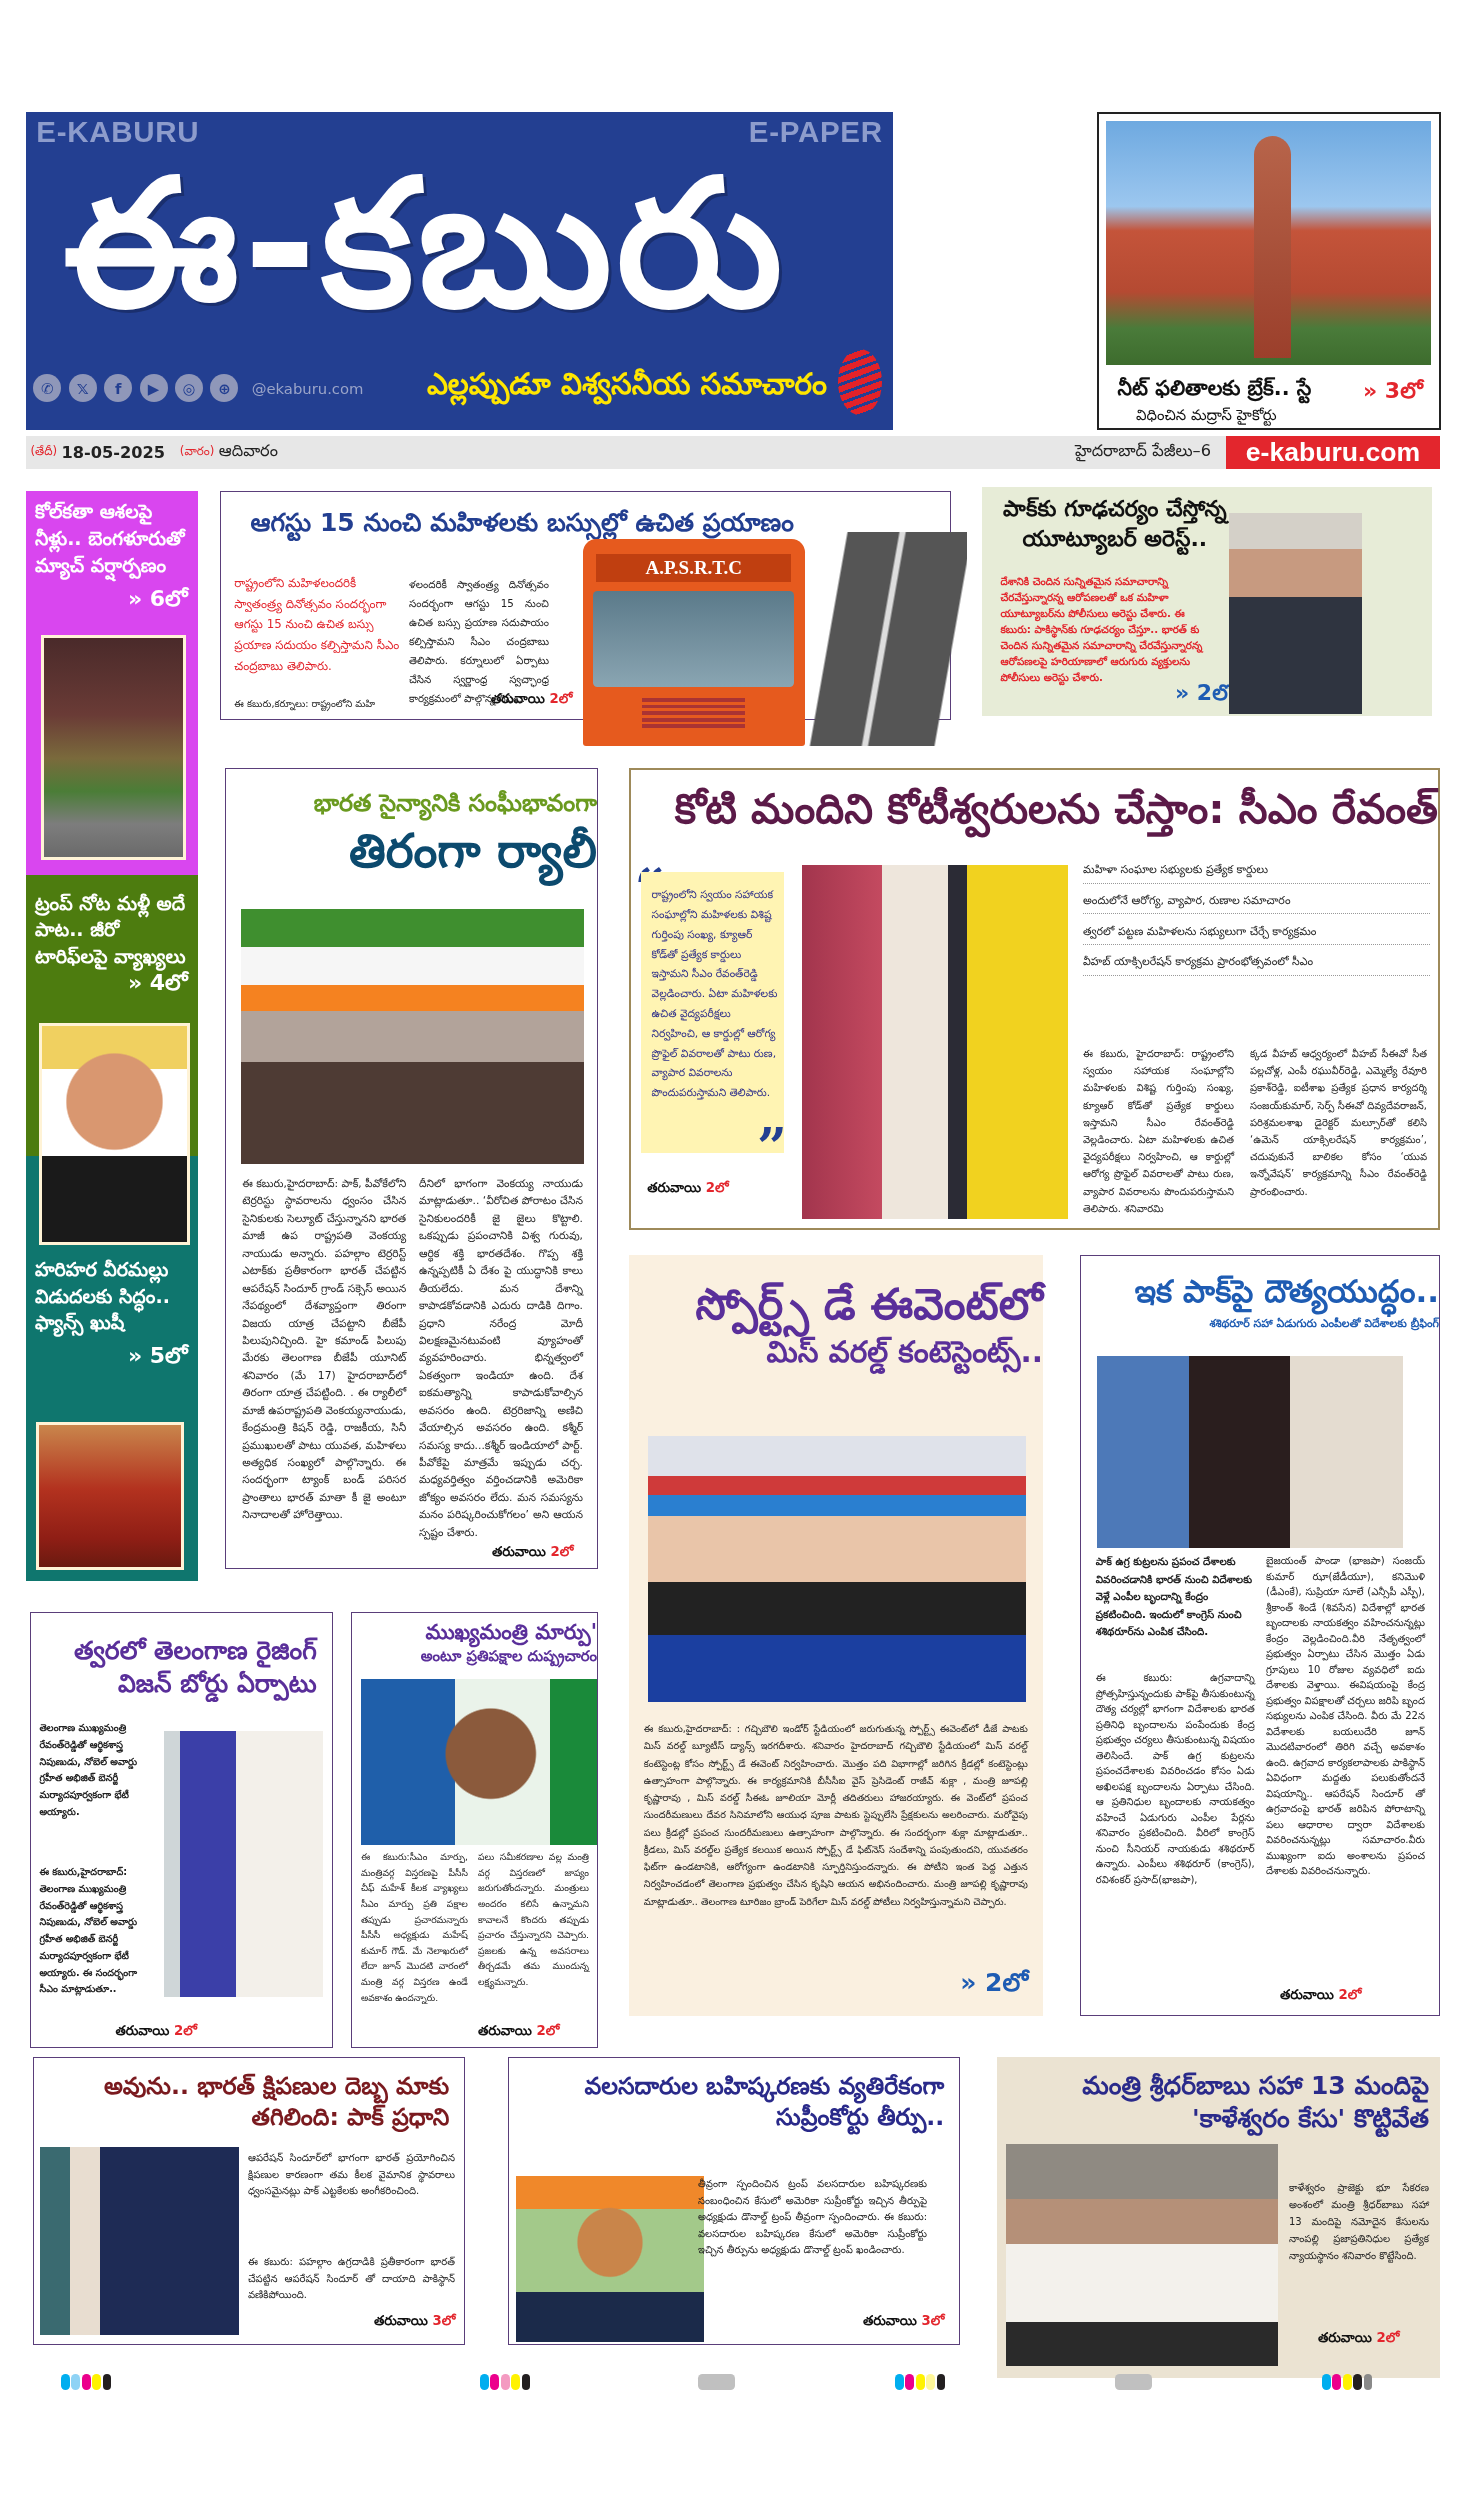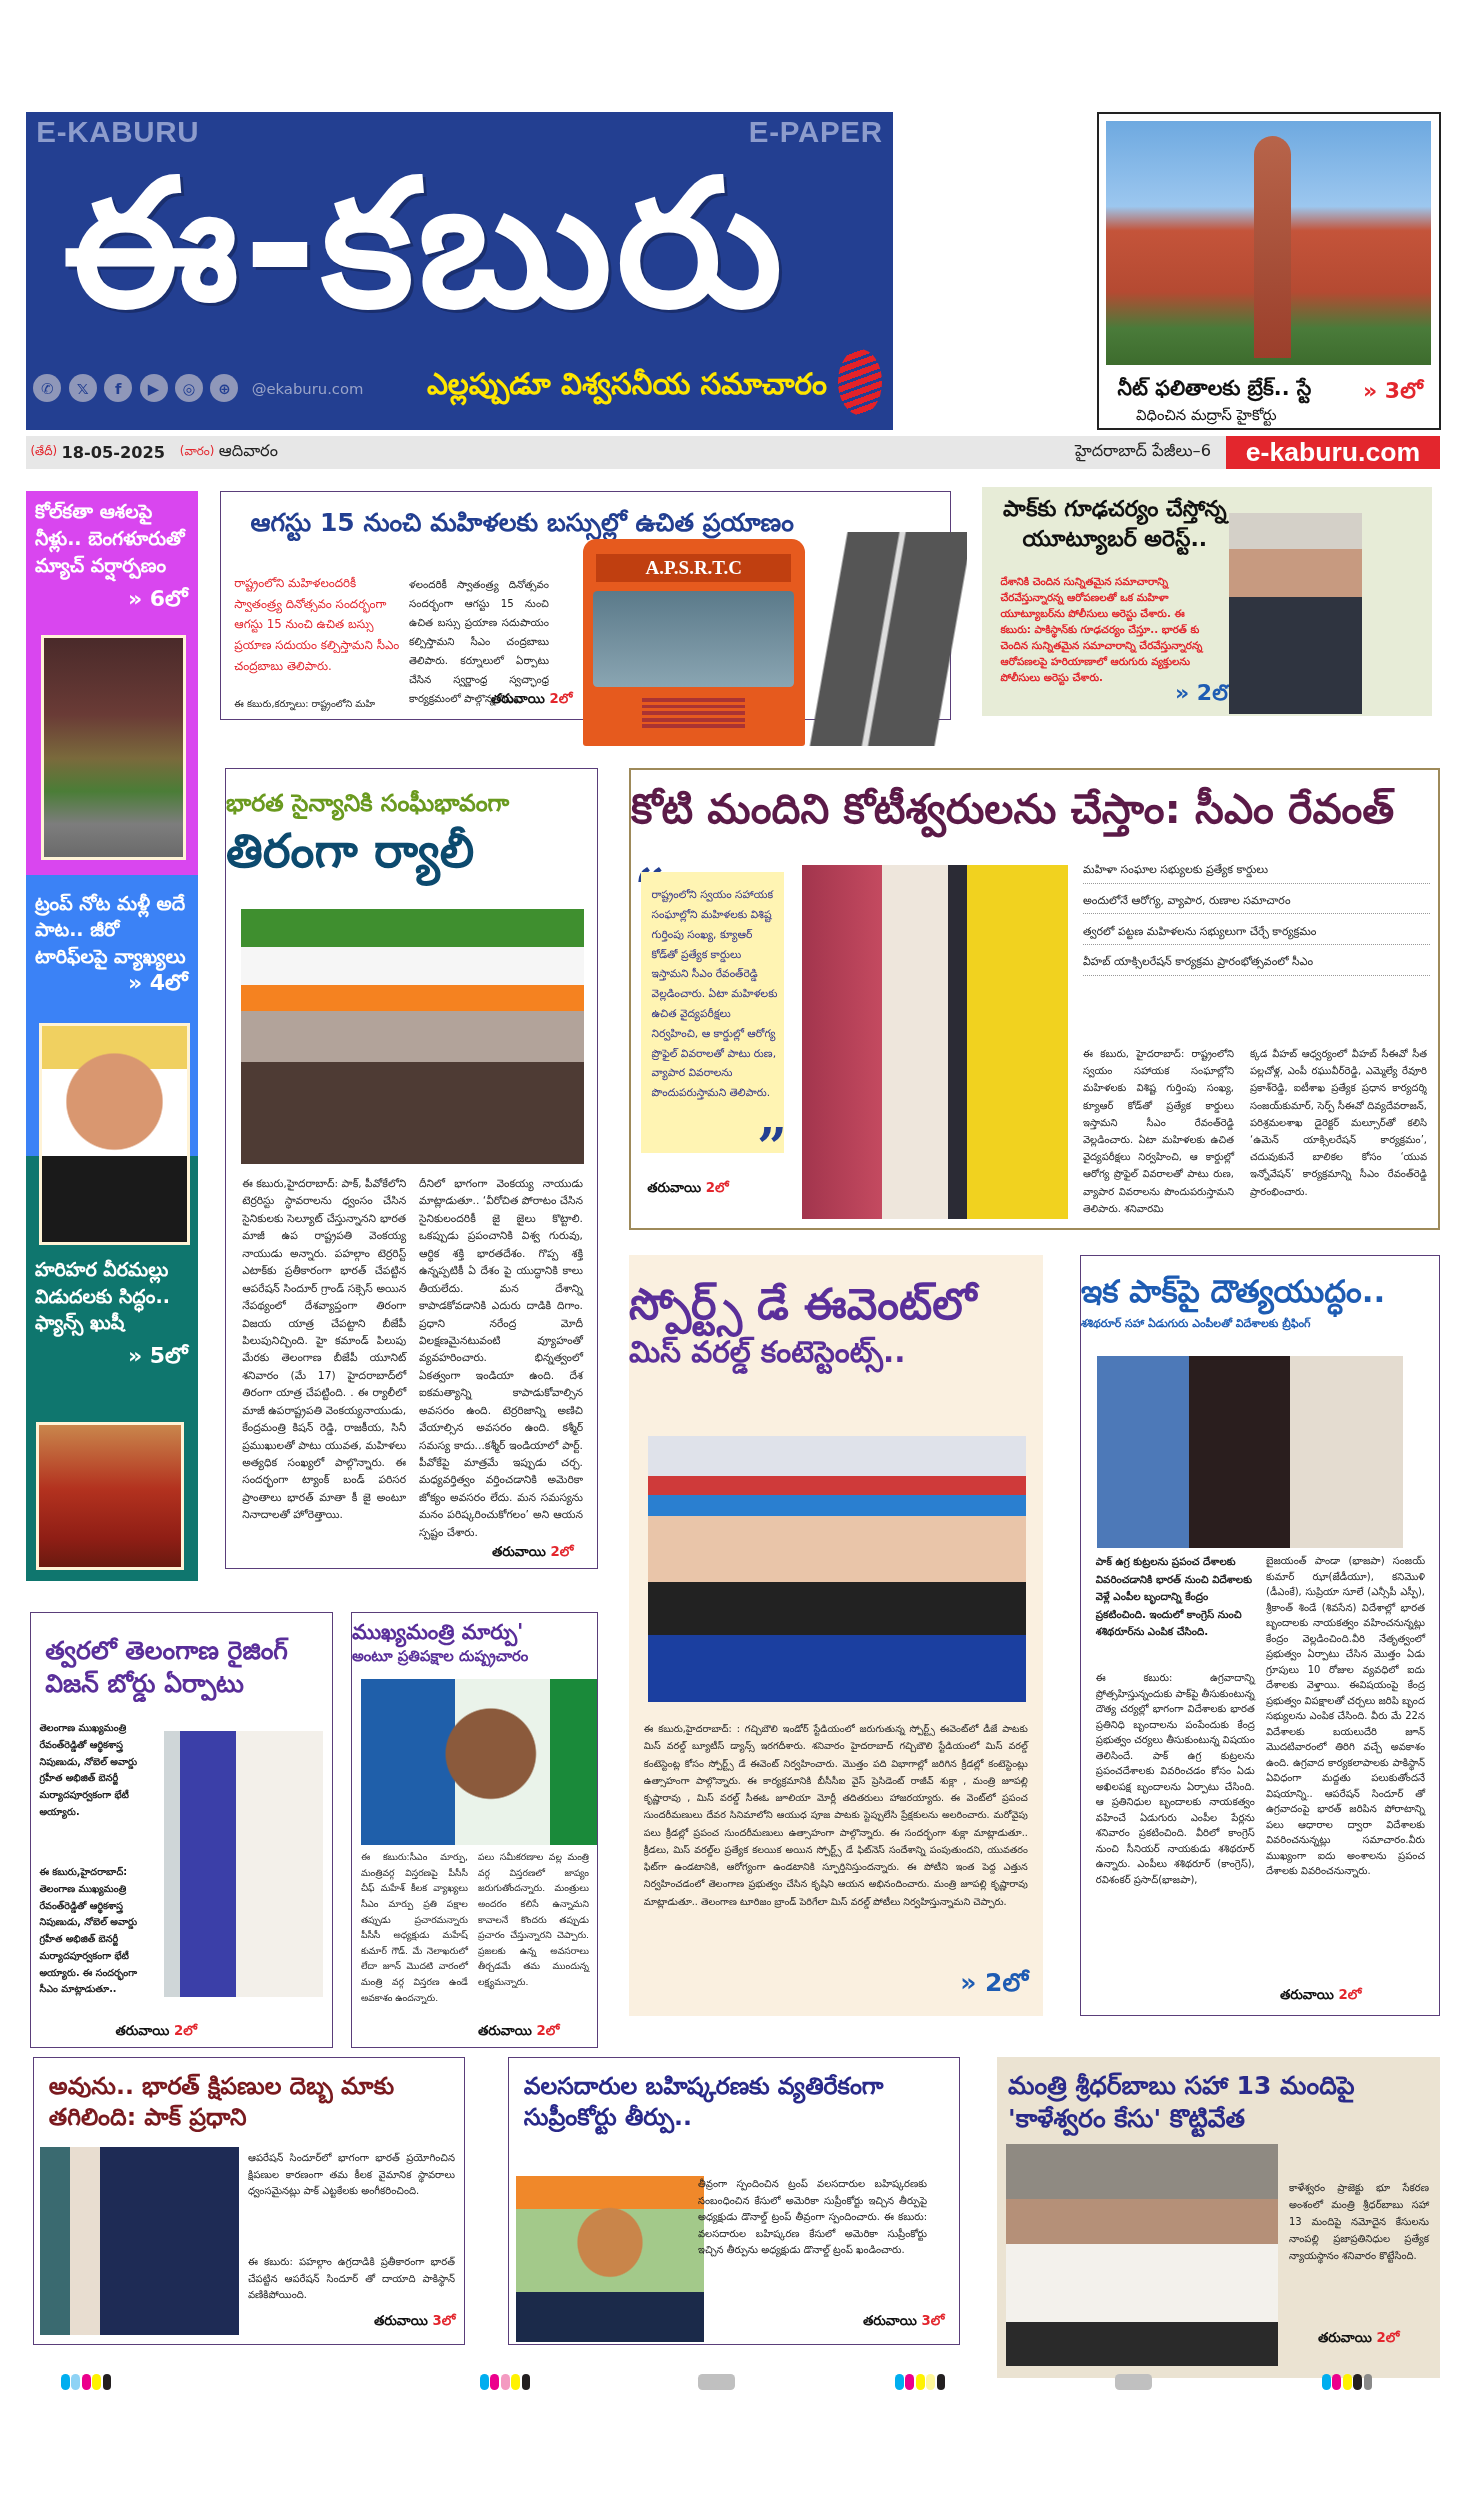--- a/index.html
+++ b/index.html
@@ -26,21 +26,21 @@
 #dateline .red{color:#e3262d;font-size:11.8px;margin:0 4.4px}
 #dateline .site{position:absolute;right:0;top:0;height:32.5px;width:214px;background:#e3262d;color:#fff;font-family:"Liberation Sans",sans-serif;font-weight:bold;font-size:26.6px;display:flex;align-items:center;justify-content:center}
 
 #strip{left:26px;top:491px;width:172px;height:1089px}
 .seg{position:absolute;left:0;width:172px;color:#fff;font-weight:bold}
 .seg .t{font-size:19px;line-height:1.4;padding:7.4px 8.9px}
 .seg .pg{text-align:right;padding-right:10.3px;font-size:22px}
 .imgbox{position:absolute;border:3.7px solid #fff3d6}
 
 .box{position:absolute;border:1.5px solid #5a3e7a}
-.head{font-weight:bold;text-align:left;line-height:1.3}
+.head{font-weight:bold;text-align:right;line-height:1.3}
 .body{font-size:11px;line-height:1.85;color:#222;text-align:justify}
 .cont{font-size:13.3px;font-weight:bold;color:#111}
 .cont .n{color:#e3262d}
 .more{font-weight:bold;color:#1e5cb3;font-size:25px}
 .ph{position:absolute;overflow:hidden}
 .reg{position:absolute;top:2374px;display:flex;gap:1.5px}
 .reg span{width:8.9px;height:16.2px;border-radius:4.4px;display:block}
 </style>
 </head>
 <body>
@@ -79,21 +79,21 @@
   <span style="position:absolute;right:229px">హైదరాబాద్  పేజీలు–6</span>
   <div class="site">e-kaburu.com</div>
 </div>
 
 <div id="strip" class="abs">
   <div class="seg" style="top:0;height:384px;background:#d946ef">
     <div class="t">కోల్‌కతా ఆశలపై నీళ్లు.. బెంగళూరుతో మ్యాచ్ వర్షార్పణం</div>
     <div class="pg">» 6లో</div>
     <div class="imgbox" style="left:14.8px;top:144px;width:145px;height:225px;background:linear-gradient(#4a2a2a 0%,#6a3b36 35%,#7a6a3c 55%,#4b7d37 70%,#7d7d7d 85%,#6a6a6a 100%)"></div>
   </div>
-  <div class="seg" style="top:384px;height:281px;background:#3b82f6">
+  <div class="seg" style="top:384px;height:281px;background:#4d7c0f">
     <div class="t" style="padding-top:14.8px">ట్రంప్ నోట మళ్లీ అదే పాట.. జీరో టారిఫ్‌లపై వ్యాఖ్యలు</div>
     <div class="pg" style="margin-top:-7.4px">» 4లో</div>
     <div class="imgbox" style="left:13.3px;top:148px;width:151px;height:222px;background:radial-gradient(circle at 50% 35%,#d99770 0 30%,transparent 31%),linear-gradient(#f0d060 0 20%,#fff 20% 60%,#1a1a1a 60%);z-index:2"></div>
   </div>
   <div class="seg" style="top:665px;height:425px;background:#0f766e">
     <div class="t" style="padding-top:100px">హరిహర వీరమల్లు విడుదలకు సిద్ధం.. ఫ్యాన్స్ ఖుషీ</div>
     <div class="pg">» 5లో</div>
     <div class="imgbox" style="left:10.3px;top:266px;width:148px;height:148px;background:linear-gradient(#c9864c,#b3321f 45%,#8f1e15 80%,#6a1a10)"></div>
   </div>
 </div>

